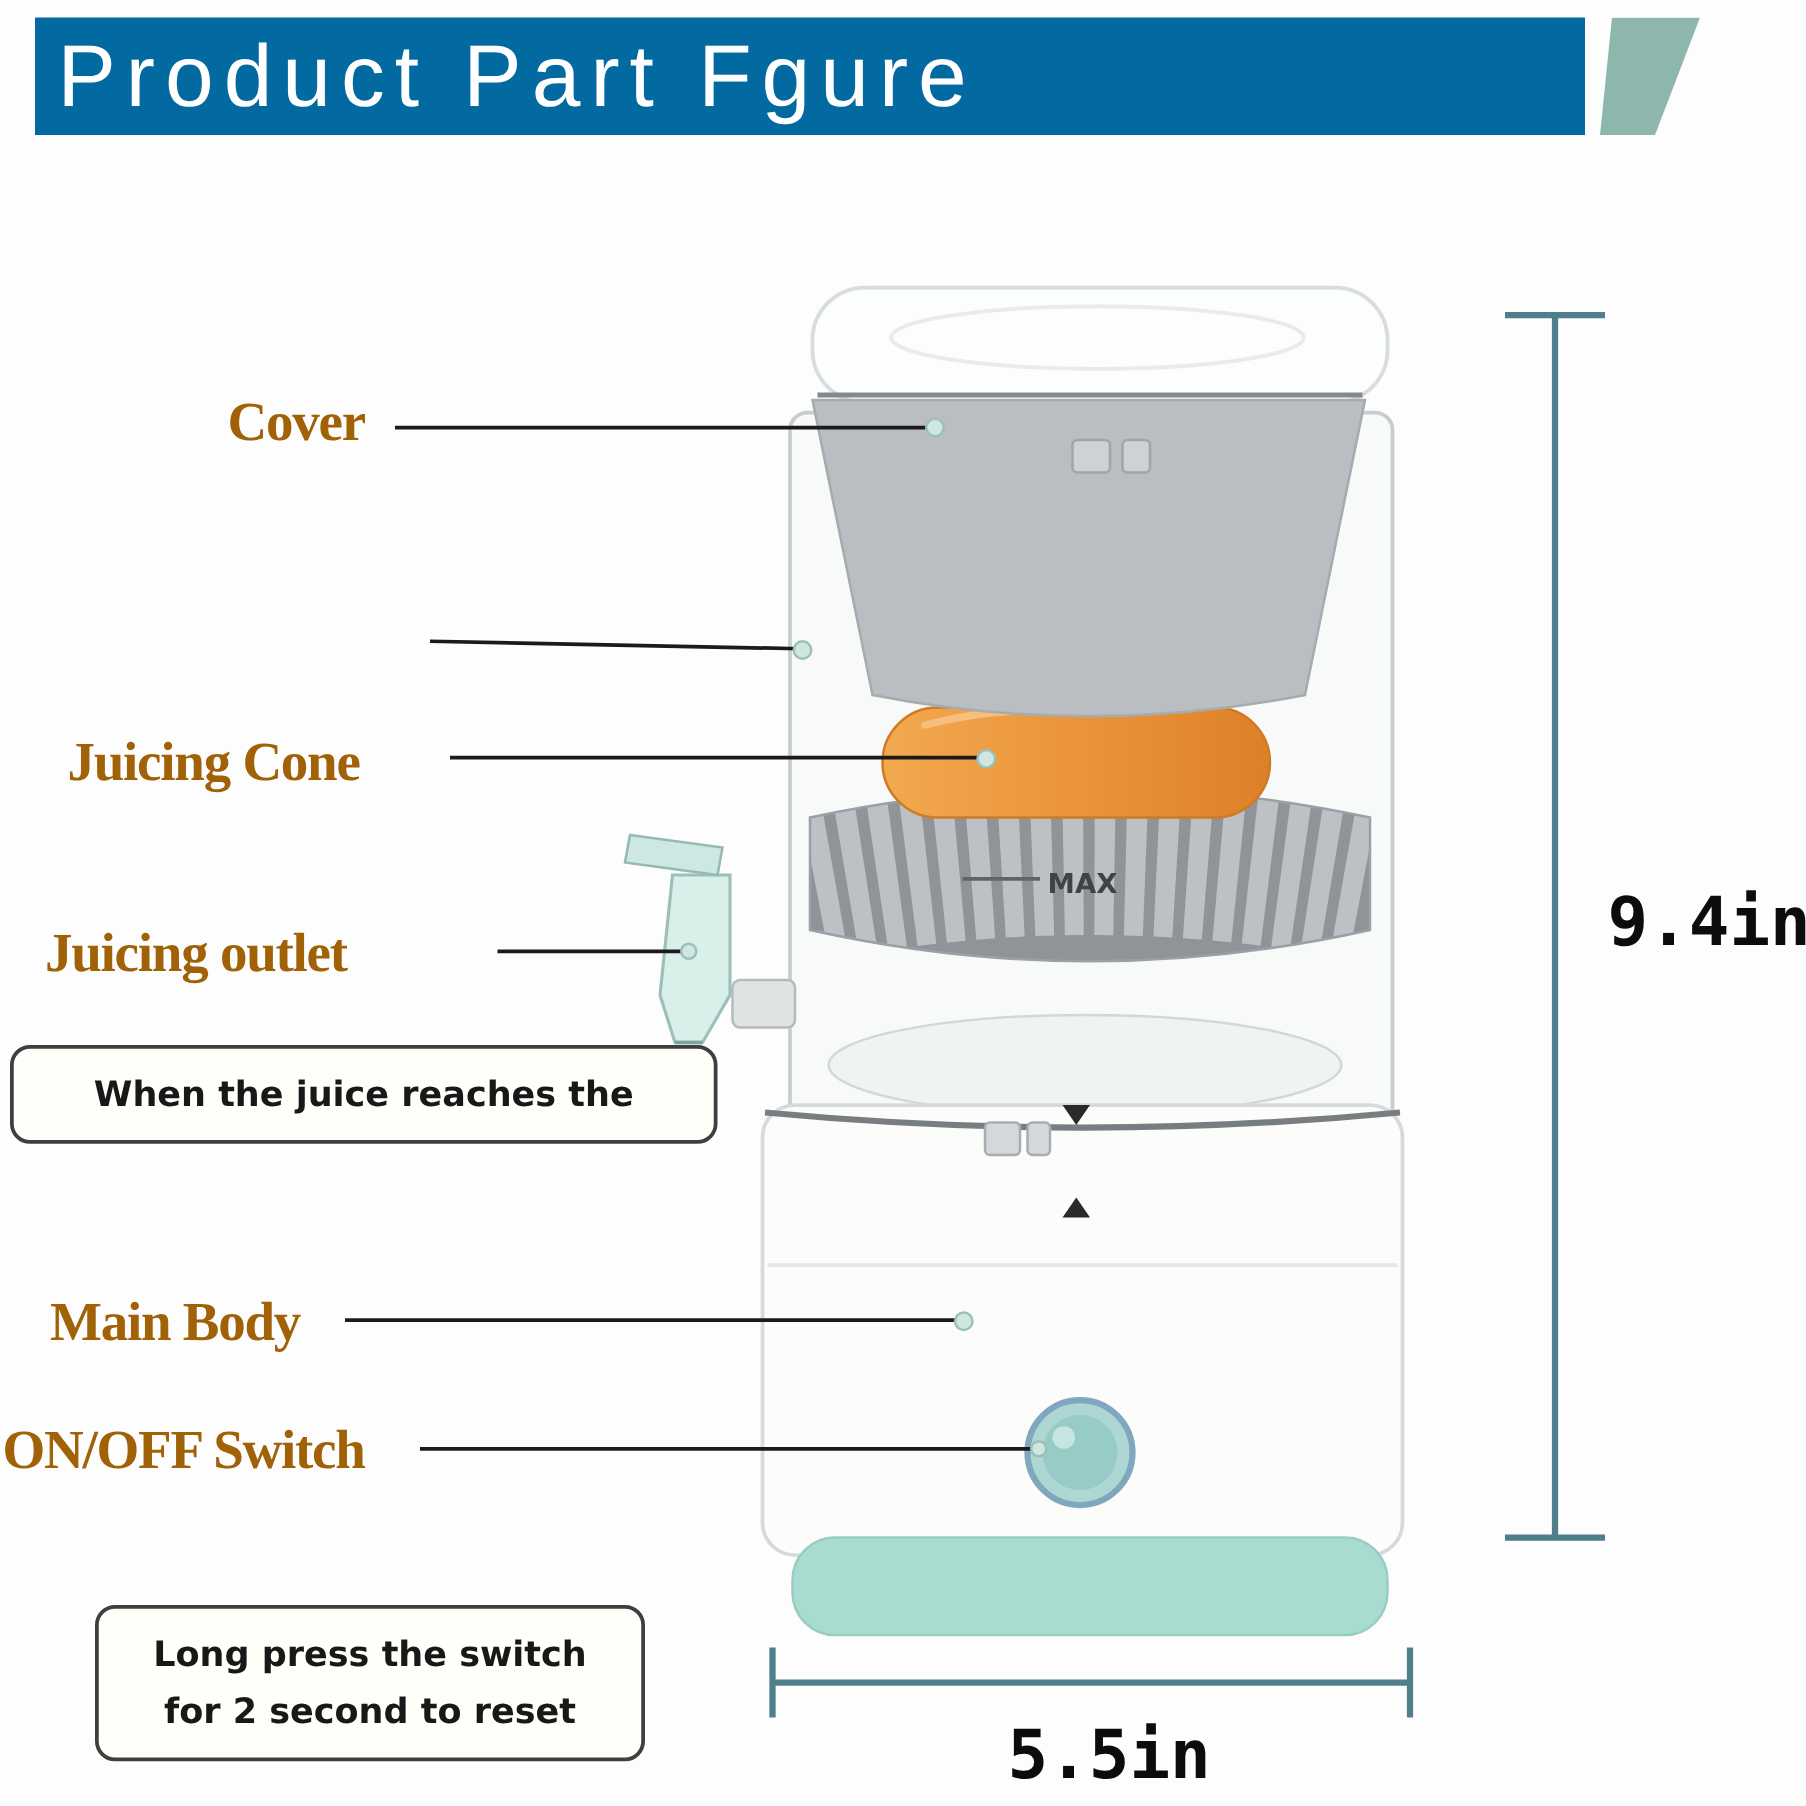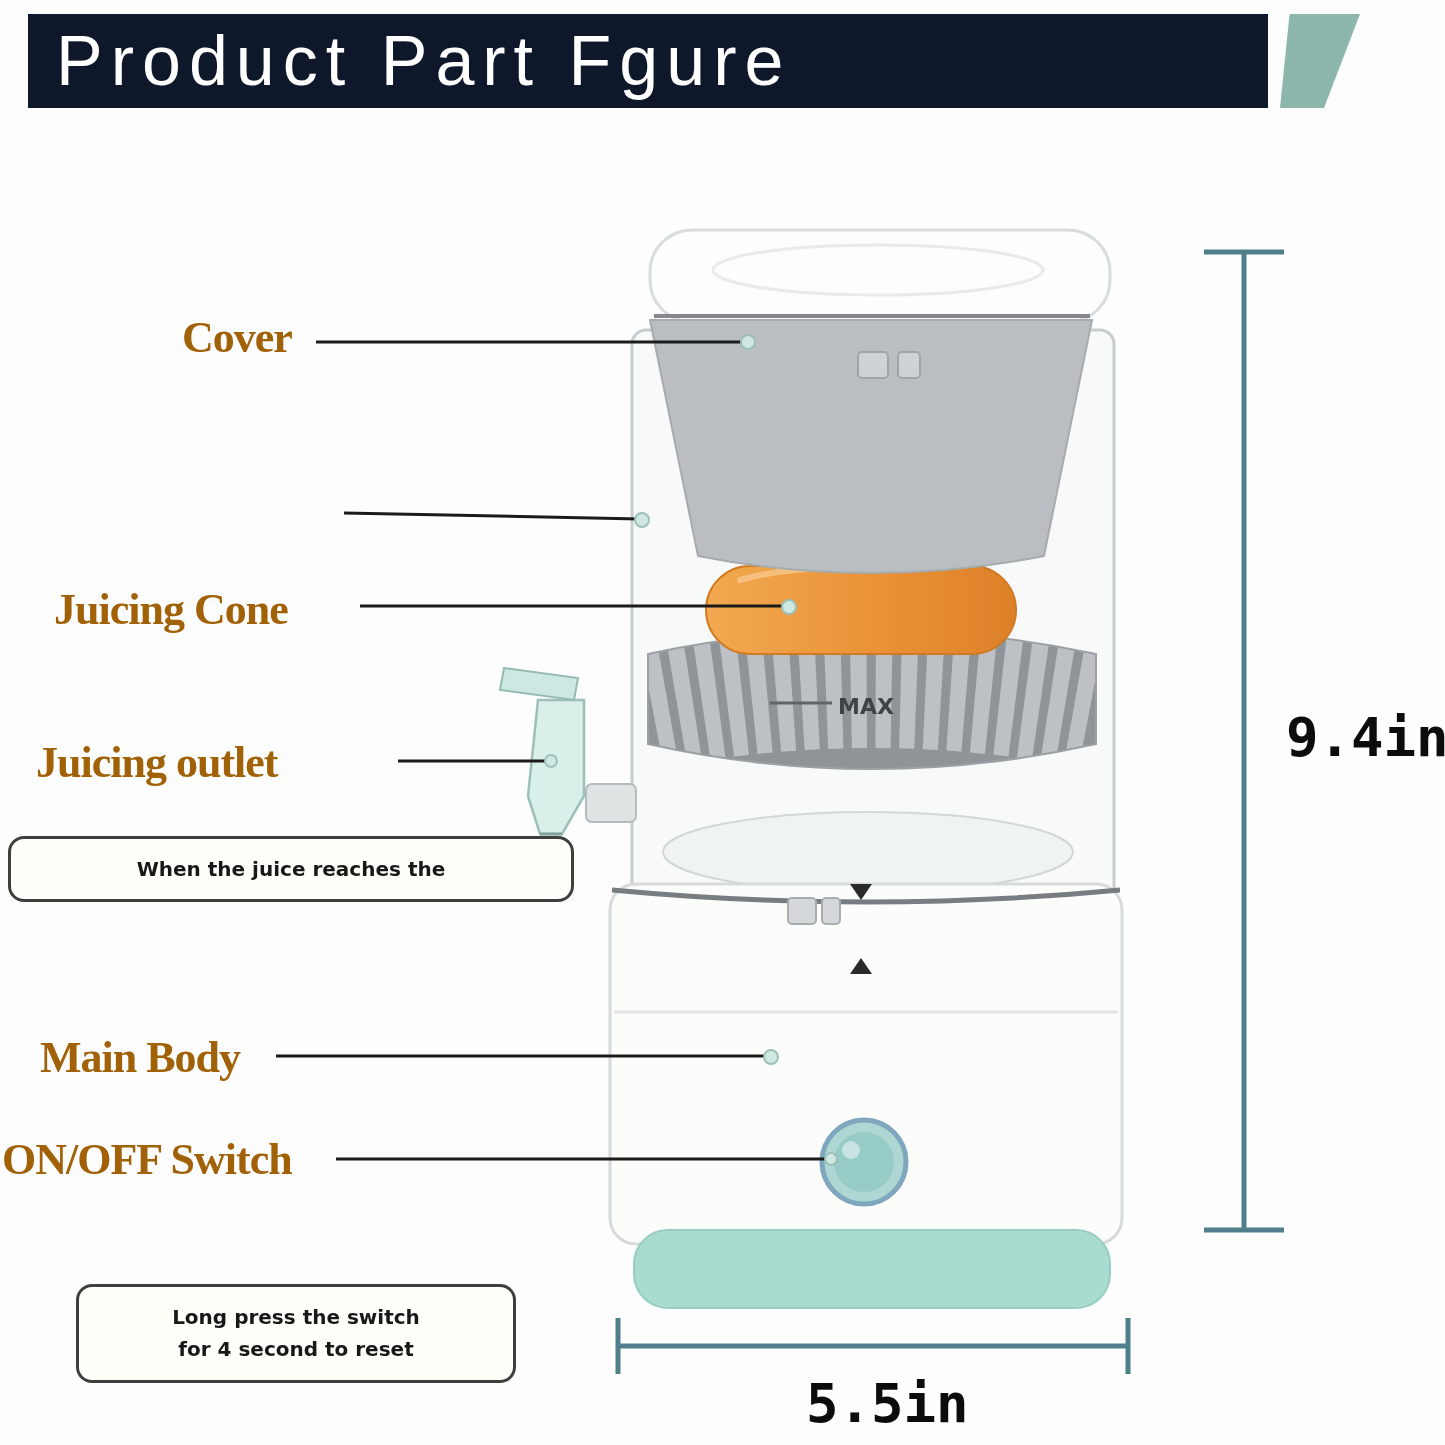--- a/index.html
+++ b/index.html
@@ -3,21 +3,21 @@
 <meta charset="utf-8">
 <style>
   * { margin:0; padding:0; box-sizing:border-box; }
   body { background:#ffffff; font-family:"DejaVu Sans", sans-serif; }
   .canvas {
     position:relative; width:1445px; height:1445px;
     background:#fdfdfd; overflow:hidden;
   }
   .banner {
     position:absolute; left:28px; top:14px; width:1240px; height:94px;
-    background:#0f172a; display:flex; align-items:center; padding-left:28px;
+    background:#0369a1; display:flex; align-items:center; padding-left:18px;
   }
   .banner-title {
     color:#ffffff; font-family:"Liberation Sans", sans-serif;
     font-size:70px; font-weight:400; letter-spacing:8px; white-space:nowrap;
   }
   .banner-tail {
     position:absolute; left:1280px; top:14px; width:80px; height:94px;
     background:#8db6ad; clip-path:polygon(12% 0, 100% 0, 55% 100%, 0 100%);
   }
   .stage-svg { position:absolute; left:0; top:0; width:1445px; height:1445px; }
@@ -29,21 +29,21 @@
   .lbl-cover   { left:182px; top:312px; }
   .lbl-cup     { left:24px;  top:484px; }
   .lbl-cone    { left:54px;  top:584px; }
   .lbl-outlet  { left:36px;  top:737px; }
   .lbl-main    { left:40px;  top:1032px; }
   .lbl-switch  { left:2px;   top:1134px; }
   .note-box {
     position:absolute; border:3px solid #3f3f3f; border-radius:16px;
     background:#fffef9; text-align:center; color:#181818;
     font-family:"DejaVu Sans", sans-serif; font-weight:bold;
-    font-size:20px; line-height:1.62; padding:14px 4px;
+    font-size:28px; line-height:1.62; padding:14px 4px;
   }
   .note-box div { white-space:nowrap; }
   .note-max   { left:8px;  top:836px;  width:566px; }
   .note-reset { left:76px; top:1284px; width:440px; }
   .dim-label {
     position:absolute; font-family:"DejaVu Sans Mono", monospace;
     font-weight:bold; font-size:54px; color:#0c0c0c; white-space:nowrap;
   }
   .dim-height { left:1286px; top:706px; }
   .dim-width  { left:806px;  top:1372px; }
@@ -158,19 +158,19 @@
   <div class="part-label lbl-outlet">Juicing outlet</div>
   <div class="part-label lbl-cone">Juicing Cone</div>
   <div class="part-label lbl-main">Main Body</div>
   <div class="part-label lbl-switch">ON/OFF Switch</div>
 
   <div class="note-box note-max">
     <div>When the juice reaches the</div>
   </div>
   <div class="note-box note-reset">
     <div>Long press the switch</div>
-    <div>for 4 second to reset</div>
+    <div>for 2 second to reset</div>
   </div>
 
   <div class="dim-label dim-height">9.4in</div>
   <div class="dim-label dim-width">5.5in</div>
 
 </div>
 
 </body></html>

